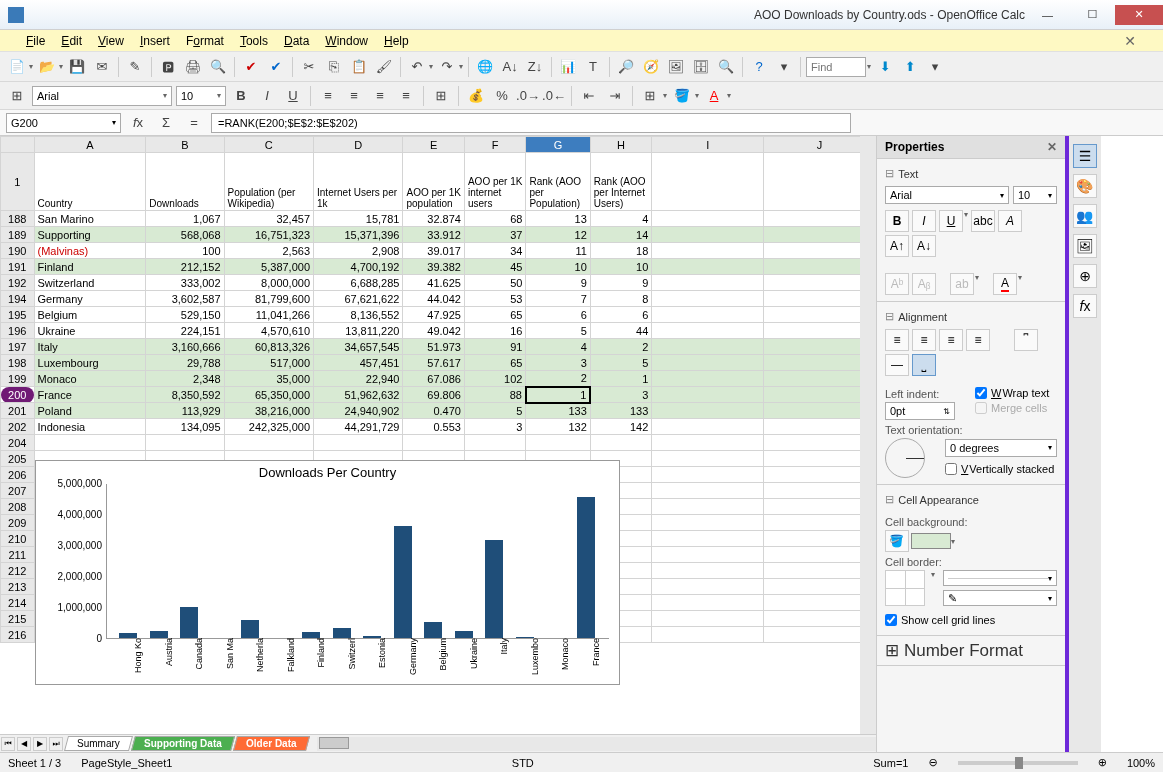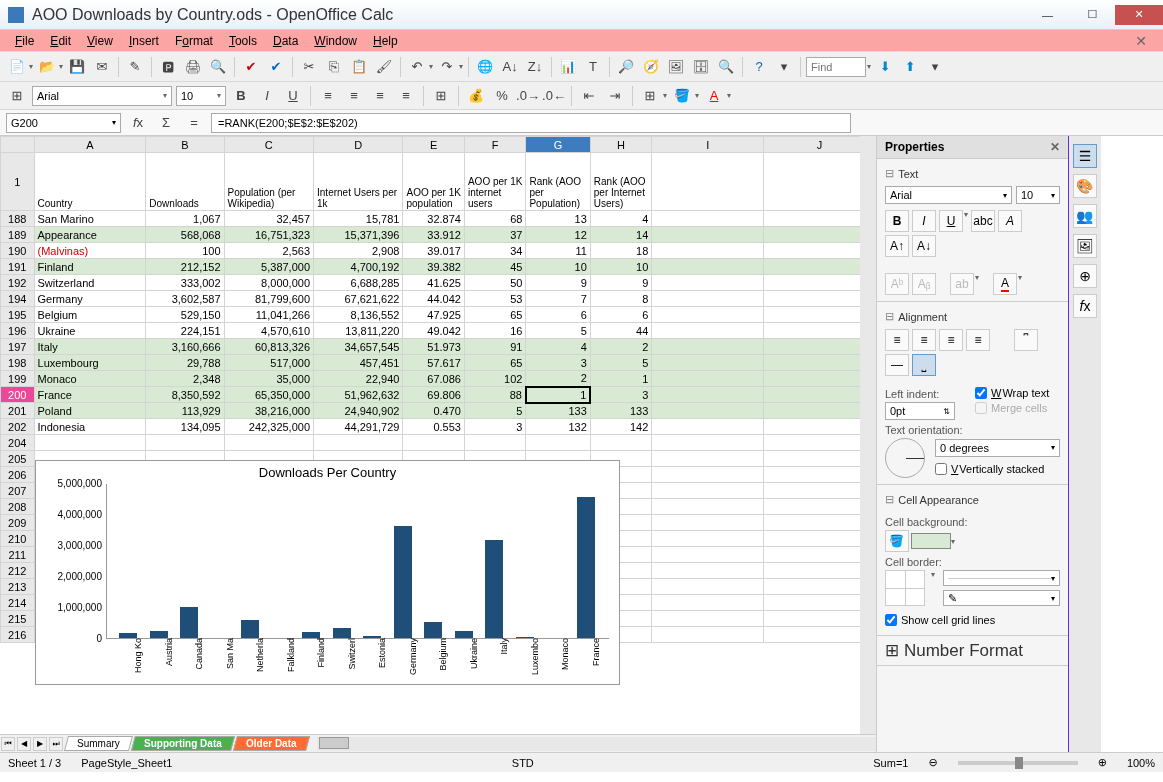--- a/index.html
+++ b/index.html
@@ -1,23 +1,23 @@
 <!DOCTYPE html>
 <html><head>
 <meta charset="utf-8">
 <style>
 * { margin:0; padding:0; box-sizing:border-box; font-family:"Segoe UI",Tahoma,sans-serif; }
 body { width:1163px; height:782px; background:#fff; font-size:11px; overflow:hidden; position:relative; }
 .titlebar { height:30px; background:linear-gradient(#fff,#e8f0f8); display:flex; align-items:center; border-bottom:1px solid #d0d0d0; }
 .titlebar .icon { width:16px; height:16px; margin:0 8px; background:#3a7ab8; }
-.titlebar .title { flex:1; text-align:left; color:#333; font-size:16px; }
+.titlebar .title { flex:1; text-align:right; color:#333; font-size:12px; }
 .winbtns { display:flex; }
 .winbtn { width:45px; height:20px; display:flex; align-items:center; justify-content:center; font-size:11px; color:#333; }
 .winbtn.close { background:#c75050; color:#fff; width:48px; }
-.menubar { height:22px; background:#fca5a5; display:flex; align-items:center; padding:0 8px; gap:2px; border-bottom:1px solid #e0e0e0; }
+.menubar { height:22px; background:#fef9c3; display:flex; align-items:center; padding:0 19px; gap:2px; border-bottom:1px solid #e0e0e0; }
 .menubar span { padding:2px 7px; font-size:12px; }
 .menubar span u { text-decoration:underline; }
 .menubar .closex { margin-left:auto; font-size:14px; color:#666; padding:0 8px; }
 .toolbar { height:30px; background:#f0f0f0; display:flex; align-items:center; padding:0 6px; gap:3px; border-bottom:1px solid #d8d8d8; }
 .tbtn { width:22px; height:22px; display:flex; align-items:center; justify-content:center; font-size:13px; color:#444; border:1px solid transparent; }
 .tsep { width:1px; height:20px; background:#ccc; margin:0 2px; }
 .tdrop { font-size:8px; color:#666; margin-left:-2px; }
 .findbox { width:60px; height:20px; border:1px solid #aaa; padding:0 4px; color:#888; font-size:11px; background:#fff; }
 .fmtbar { height:28px; background:#f0f0f0; display:flex; align-items:center; padding:0 6px; gap:4px; border-bottom:1px solid #d8d8d8; }
 .fmtsel { height:20px; border:1px solid #aaa; background:#fff; padding:0 4px; font-size:11px; display:flex; align-items:center; }
@@ -27,21 +27,21 @@
 .cellbar { height:26px; background:#f8f8f8; display:flex; align-items:center; padding:0 6px; gap:6px; border-bottom:1px solid #ccc; }
 .cellref { width:115px; height:20px; border:1px solid #aaa; background:#fff; padding:0 4px; display:flex; align-items:center; font-size:11px; }
 .formula { flex:1; height:20px; border:1px solid #aaa; background:#fff; padding:0 6px; display:flex; align-items:center; font-size:11px; max-width:640px; }
 .mainrow { display:flex; height:616px; }
 .sheetarea { width:877px; display:flex; flex-direction:column; border-right:1px solid #ccc; }
 .grid { flex:1; overflow:hidden; position:relative; background:#fff; }
 table { border-collapse:collapse; font-size:11px; width:100%; }
 th,td { border:1px solid #d4d4d4; padding:1px 3px; height:16px; text-align:right; white-space:nowrap; overflow:hidden; }
 th { background:#e8e8e8; font-weight:normal; text-align:center; }
 th.rowh { width:30px; background:#e8e8e8; }
-th.rowh.sel { background:#ec4899; color:#fff; }
+th.rowh.sel { background:#701a75; color:#fff;border-radius:8px; }
 td.txt { text-align:left; }
 tr.hdr td { text-align:left; vertical-align:bottom; height:58px; white-space:normal; word-wrap:break-word; font-size:10px; }
 tr.green td { background:#d8ead3; }
 td.red { color:#c00; }
 td.sel { border:2px solid #000; background:#fff; }
 th.colh.sel { background:#3d7dbf; color:#fff; }
 .chartbox { position:absolute; left:35px; top:324px; width:585px; height:225px; background:#fff; border:1px solid #999; }
 .charttitle { text-align:center; font-size:13px; padding:4px; }
 .chartplot { position:relative; height:155px; margin-left:70px; margin-right:10px; border-left:1px solid #999; border-bottom:1px solid #999; }
 .yaxis { position:absolute; left:-65px; width:60px; text-align:right; font-size:10px; }
@@ -50,21 +50,21 @@
 .sheettabs { height:18px; background:#f0f0f0; display:flex; align-items:center; border-top:1px solid #ccc; font-size:10px; }
 .navbtn { width:14px; height:14px; display:flex; align-items:center; justify-content:center; border:1px solid #ccc; margin:0 1px; font-size:8px; }
 .tab { padding:1px 10px; border:1px solid #aaa; margin-left:2px; color:#fff; font-weight:bold; transform:skewX(-15deg); }
 .tab span { display:inline-block; transform:skewX(15deg); }
 .tab.t1 { background:#fff; color:#000; font-weight:normal; }
 .tab.t2 { background:#4caf50; }
 .tab.t3 { background:#ff6b35; }
 .hscroll { flex:1; height:14px; background:#e8e8e8; margin-left:10px; position:relative; }
 .hscroll .thumb { position:absolute; left:2px; width:30px; height:12px; background:#ccc; border:1px solid #999; }
 .sidebar { width:224px; background:#f5f5f5; display:flex; }
-.proppanel { flex:1; border-right:1px solid #6d28d9; overflow:hidden; }
+.proppanel { flex:1; border-right:4px solid #6d28d9; overflow:hidden; }
 .panelhdr { background:#e0e0e0; padding:4px 8px; font-weight:bold; font-size:12px; display:flex; align-items:center; border-bottom:1px solid #ccc; }
 .panelhdr .x { margin-left:auto; color:#666; }
 .section { border-bottom:1px solid #ccc; padding:6px 8px; }
 .sechdr { font-size:11px; color:#333; padding:2px 0 6px; display:flex; align-items:center; }
 .sechdr::before { content:"⊟ "; color:#888; margin-right:4px; }
 .btnrow { display:flex; gap:3px; flex-wrap:wrap; }
 .pbtn { width:24px; height:22px; border:1px solid #ccc; background:#fafafa; display:flex; align-items:center; justify-content:center; font-size:12px; }
 .pbtn.on { background:#cde; border-color:#69c; }
 .psel { border:1px solid #aaa; background:#fff; padding:2px 4px; font-size:11px; display:flex; align-items:center; }
 .psel .dd { margin-left:auto; font-size:8px; }
@@ -259,21 +259,21 @@
               <td class="">15,781</td>
               <td class="">32.874</td>
               <td class="">68</td>
               <td class="">13</td>
               <td class="">4</td>
               <td></td>
               <td></td>
             </tr>
             <tr class="green">
               <th class="rowh ">189</th>
-              <td class="txt ">Appearance</td>
+              <td class="txt ">Supporting</td>
               <td class="">568,068</td>
               <td class="">16,751,323</td>
               <td class="">15,371,396</td>
               <td class="">33.912</td>
               <td class="">37</td>
               <td class="">12</td>
               <td class="">14</td>
               <td></td>
               <td></td>
             </tr>
@@ -737,21 +737,21 @@
                 <u>W</u>
                 <span style="margin-left:-3px">Wrap text</span>
               </label>
             <label class="chk" style="color:#aaa">
                 <input type="checkbox" disabled="" style="">
                 <span>Merge cells</span>
               </label>
           </div>
         </div>
         <div class="plabel">Text orientation:</div>
-        <div style="display:flex;gap:10px;align-items:center">
+        <div style="display:flex;gap:20px;align-items:center">
           <div class="dial"></div>
           <div style="flex:1">
             <div class="psel">
                 <span>0 degrees</span>
                 <span class="dd">▾</span>
               </div>
             <label class="chk" style="margin-top:6px">
                 <input type="checkbox" style="">
                 <u>V</u>
                 <span style="margin-left:-3px">Vertically stacked</span>

